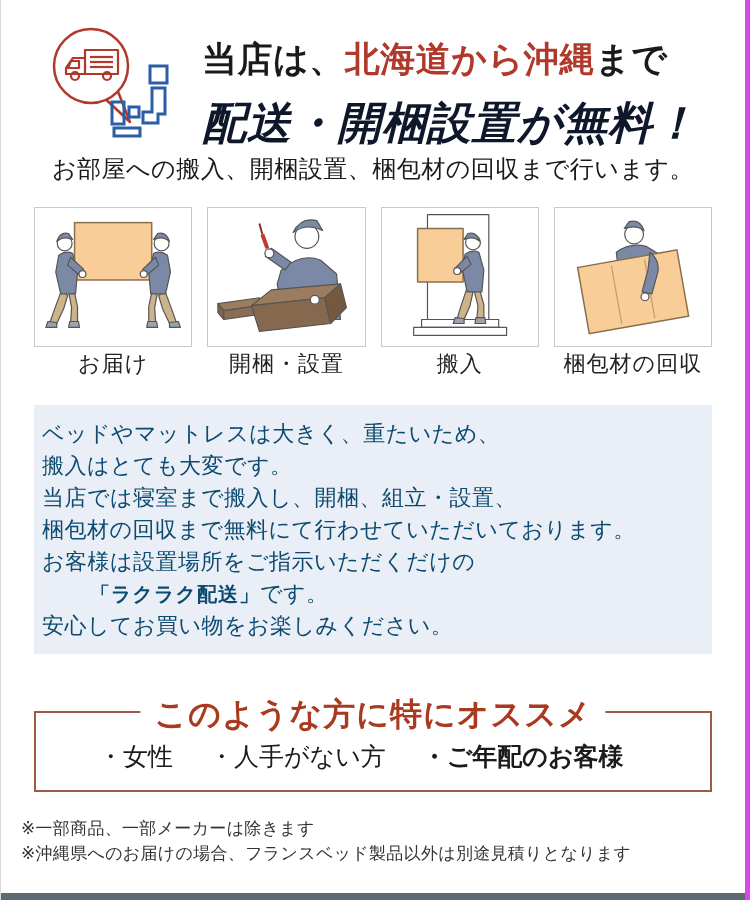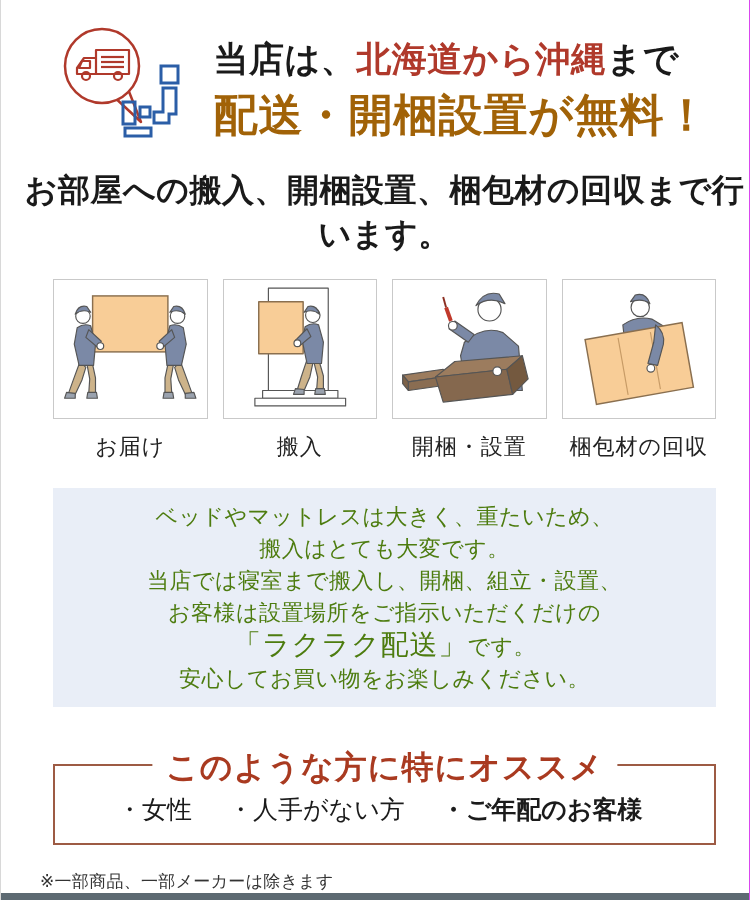--- a/index.html
+++ b/index.html
@@ -1,40 +1,40 @@
 <!DOCTYPE html>
 <html><head>
 <meta charset="utf-8">
 <style>
   * { margin:0; padding:0; box-sizing:border-box; }
   html,body { background:#fff; }
   body { width:750px; height:900px; font-family:"Liberation Sans","DejaVu Sans",sans-serif; color:#1c1c1c; }
   .page { position:relative; width:750px; height:900px; background:#fff;
-          border-left:1px solid #d8d8d8; border-right:1px solid #d946ef; overflow:hidden;padding-left:19px; }
+          border-left:1px solid #d8d8d8; border-right:5px solid #d946ef; overflow:hidden; }
 
   
   .header { display:flex; justify-content:center; align-items:flex-start; gap:16px; padding-top:26px; }
   .hero-icon { width:138px; height:118px; flex:0 0 auto; }
   .head-text { padding-top:10px; }
   .head-line1 { font-size:35px; font-weight:bold; color:#1a1a1a; letter-spacing:0.5px; white-space:nowrap; }
   .head-line1 .red { color:#b0392b; }
-  .head-line2 { font-size:44px; font-weight:bold; color:#a16207; letter-spacing:1px; margin-top:3px; white-space:nowrap; }
-  .subtitle { text-align:center; font-size:32px; font-weight:bold; color:#1a1a1a; margin-top:24px; letter-spacing:0.5px; }
+  .head-line2 { font-size:44px; font-weight:bold; color:#0f172a; letter-spacing:1px; margin-top:11px; white-space:nowrap;font-style:italic; }
+  .subtitle { text-align:center; font-size:24px; font-weight:normal; color:#1a1a1a; margin-top:0; letter-spacing:0.5px; }
 
   
   .steps { display:flex; gap:15px; margin:22px 33px 0; }
   .step { flex:1; text-align:center; }
   .panel { border:1px solid #c9c9c9; background:#fff; height:140px; overflow:hidden; }
   .panel svg { width:100%; height:100%; display:block; }
-  .step-label { margin-top:13px; font-size:22px; font-weight:500; color:#222; letter-spacing:1px; }
-
-  
-  .info-box { margin:26px 33px 0; background:#e9eef7; padding:13px 8px 12px; text-align:center;
-              font-size:22px; font-weight:500; line-height:32px; color:#4d7c0f; letter-spacing:0.5px; }
-  .info-box .em { font-size:28px; font-weight:normal; letter-spacing:1px; }
+  .step-label { margin-top:2px; font-size:22px; font-weight:500; color:#222; letter-spacing:1px; }
+
+  
+  .info-box { margin:26px 33px 0; background:#e9eef7; padding:13px 8px 12px; text-align:left;
+              font-size:22px; font-weight:500; line-height:32px; color:#0c4a6e; letter-spacing:0.5px; }
+  .info-box .em { font-size:20px; font-weight:bold; letter-spacing:1px;margin-left:48px; }
 
   
   .recommend { position:relative; margin:57px 33px 0; border:2px solid #9d5b44; padding:26px 10px 16px 62px; }
   .recommend-title { position:absolute; top:-20px; left:50%; transform:translateX(-50%);
                      background:#fff; padding:0 14px; font-size:32px; font-weight:bold;
                      color:#a93a20; white-space:nowrap; letter-spacing:1px; }
   .rec-row { font-size:25px; font-weight:500; color:#1b1b1b; line-height:35px; white-space:nowrap; }
   .rec-row span { margin-right:36px; }
   .rec-row span:last-child { margin-right:0;font-weight:bold; }
 
@@ -100,43 +100,20 @@
           <use href="#w1" transform="translate(158,0) scale(-1,1)"></use>
         </svg>
       </div>
       <div class="step-label">お届け</div>
     </div>
 
     <div class="step">
       <div class="panel">
         <svg viewBox="0 0 158 138">
           <g stroke="#555" stroke-width="1.2" stroke-linejoin="round">
-            <rect x="46" y="6" width="62" height="106" fill="#fff"></rect>
-            <path d="M40,112 L118,112 L118,120 L40,120 Z" fill="#fff"></path>
-            <path d="M32,120 L126,120 L126,128 L32,128 Z" fill="#fff"></path>
-            <rect x="36" y="20" width="46" height="54" fill="#f8cd97" stroke="#8a6f4f" stroke-width="1.5"></rect>
-            <path d="M86,80 L80,98 L76,111 L83,112 L89,98 L92,84 Z" fill="#cdb38a"></path>
-            <path d="M93,82 L97,98 L96,111 L103,111 L103,97 L99,83 Z" fill="#cdb38a"></path>
-            <path d="M74,110 L83,111 L83,116 L72,116 Z" fill="#9aa2ae"></path>
-            <path d="M95,110 L104,110 L105,116 L94,116 Z" fill="#9aa2ae"></path>
-            <path d="M84,46 Q91,41 98,44 L103,62 L101,84 L86,84 L81,60 Z" fill="#7b89a6"></path>
-            <path d="M86,48 L74,60 L78,66 L90,56 Z" fill="#7b89a6"></path>
-            <circle cx="76" cy="63" r="3.5" fill="#fff"></circle>
-            <circle cx="92" cy="34" r="7.5" fill="#fff"></circle>
-            <path d="M99,33 Q96,23 87,25 L83,31 Q92,27 99,33 Z" fill="#7b89a6"></path>
-          </g>
-        </svg>
-      </div>
-      <div class="step-label">搬入</div>
-    </div>
-
-    <div class="step">
-      <div class="panel">
-        <svg viewBox="0 0 158 138">
-          <g stroke="#555" stroke-width="1.2" stroke-linejoin="round">
             <path d="M10,96 L52,90 L58,97 L16,103 Z" fill="#9c7c5e"></path>
             <path d="M10,96 L16,103 L16,112 L10,105 Z" fill="#7d6248"></path>
             <path d="M16,103 L58,97 L58,106 L16,112 Z" fill="#8a6d52"></path>
             <path d="M74,62 Q94,44 114,52 L130,66 L134,112 L76,112 L70,76 Z" fill="#7b89a6"></path>
             <path d="M78,62 L58,48 L64,40 L84,54 Z" fill="#7b89a6"></path>
             <circle cx="62" cy="45" r="4.5" fill="#fff"></circle>
             <line x1="60" y1="40" x2="55" y2="26" stroke="#c0392b" stroke-width="4"></line>
             <line x1="55" y1="26" x2="52" y2="15" stroke="#8c2f22" stroke-width="2"></line>
             <circle cx="100" cy="28" r="12" fill="#fff"></circle>
             <path d="M86,24 Q94,8 110,12 L116,22 Q100,14 86,24 Z" fill="#7b89a6"></path>
@@ -147,20 +124,43 @@
           </g>
         </svg>
       </div>
       <div class="step-label">開梱・設置</div>
     </div>
 
     <div class="step">
       <div class="panel">
         <svg viewBox="0 0 158 138">
           <g stroke="#555" stroke-width="1.2" stroke-linejoin="round">
+            <rect x="46" y="6" width="62" height="106" fill="#fff"></rect>
+            <path d="M40,112 L118,112 L118,120 L40,120 Z" fill="#fff"></path>
+            <path d="M32,120 L126,120 L126,128 L32,128 Z" fill="#fff"></path>
+            <rect x="36" y="20" width="46" height="54" fill="#f8cd97" stroke="#8a6f4f" stroke-width="1.5"></rect>
+            <path d="M86,80 L80,98 L76,111 L83,112 L89,98 L92,84 Z" fill="#cdb38a"></path>
+            <path d="M93,82 L97,98 L96,111 L103,111 L103,97 L99,83 Z" fill="#cdb38a"></path>
+            <path d="M74,110 L83,111 L83,116 L72,116 Z" fill="#9aa2ae"></path>
+            <path d="M95,110 L104,110 L105,116 L94,116 Z" fill="#9aa2ae"></path>
+            <path d="M84,46 Q91,41 98,44 L103,62 L101,84 L86,84 L81,60 Z" fill="#7b89a6"></path>
+            <path d="M86,48 L74,60 L78,66 L90,56 Z" fill="#7b89a6"></path>
+            <circle cx="76" cy="63" r="3.5" fill="#fff"></circle>
+            <circle cx="92" cy="34" r="7.5" fill="#fff"></circle>
+            <path d="M99,33 Q96,23 87,25 L83,31 Q92,27 99,33 Z" fill="#7b89a6"></path>
+          </g>
+        </svg>
+      </div>
+      <div class="step-label">搬入</div>
+    </div>
+
+    <div class="step">
+      <div class="panel">
+        <svg viewBox="0 0 158 138">
+          <g stroke="#555" stroke-width="1.2" stroke-linejoin="round">
             <path d="M62,44 Q76,34 92,38 L112,50 L116,72 L66,80 Z" fill="#7b89a6"></path>
             <circle cx="80" cy="26" r="9.5" fill="#fff"></circle>
             <path d="M90,22 Q86,10 75,13 L70,20 Q82,16 90,22 Z" fill="#7b89a6"></path>
           </g>
           <g transform="rotate(-10 79 84)">
             <rect x="28" y="50" width="102" height="68" fill="#f8cd97" stroke="#8a6f4f" stroke-width="1.5"></rect>
             <line x1="62" y1="54" x2="62" y2="114" stroke="#c79b66" stroke-width="1.2"></line>
             <line x1="96" y1="54" x2="96" y2="114" stroke="#c79b66" stroke-width="1.2"></line>
           </g>
           <g stroke="#555" stroke-width="1.2" stroke-linejoin="round">
@@ -171,20 +171,21 @@
       </div>
       <div class="step-label">梱包材の回収</div>
     </div>
 
   </div>
 
   <div class="info-box">
     <div>ベッドやマットレスは大きく、重たいため、</div>
     <div>搬入はとても大変です。</div>
     <div>当店では寝室まで搬入し、開梱、組立・設置、</div>
+    <div>梱包材の回収まで無料にて行わせていただいております。</div>
     <div>お客様は設置場所をご指示いただくだけの</div>
     <div><span class="em">「ラクラク配送」</span><span>です。</span></div>
     <div>安心してお買い物をお楽しみください。</div>
   </div>
 
   <div class="recommend">
     <div class="recommend-title">このような方に特にオススメ</div>
     <div class="rec-row">
       <span>・女性</span><span>・人手がない方</span><span>・ご年配のお客様</span>
     </div>

